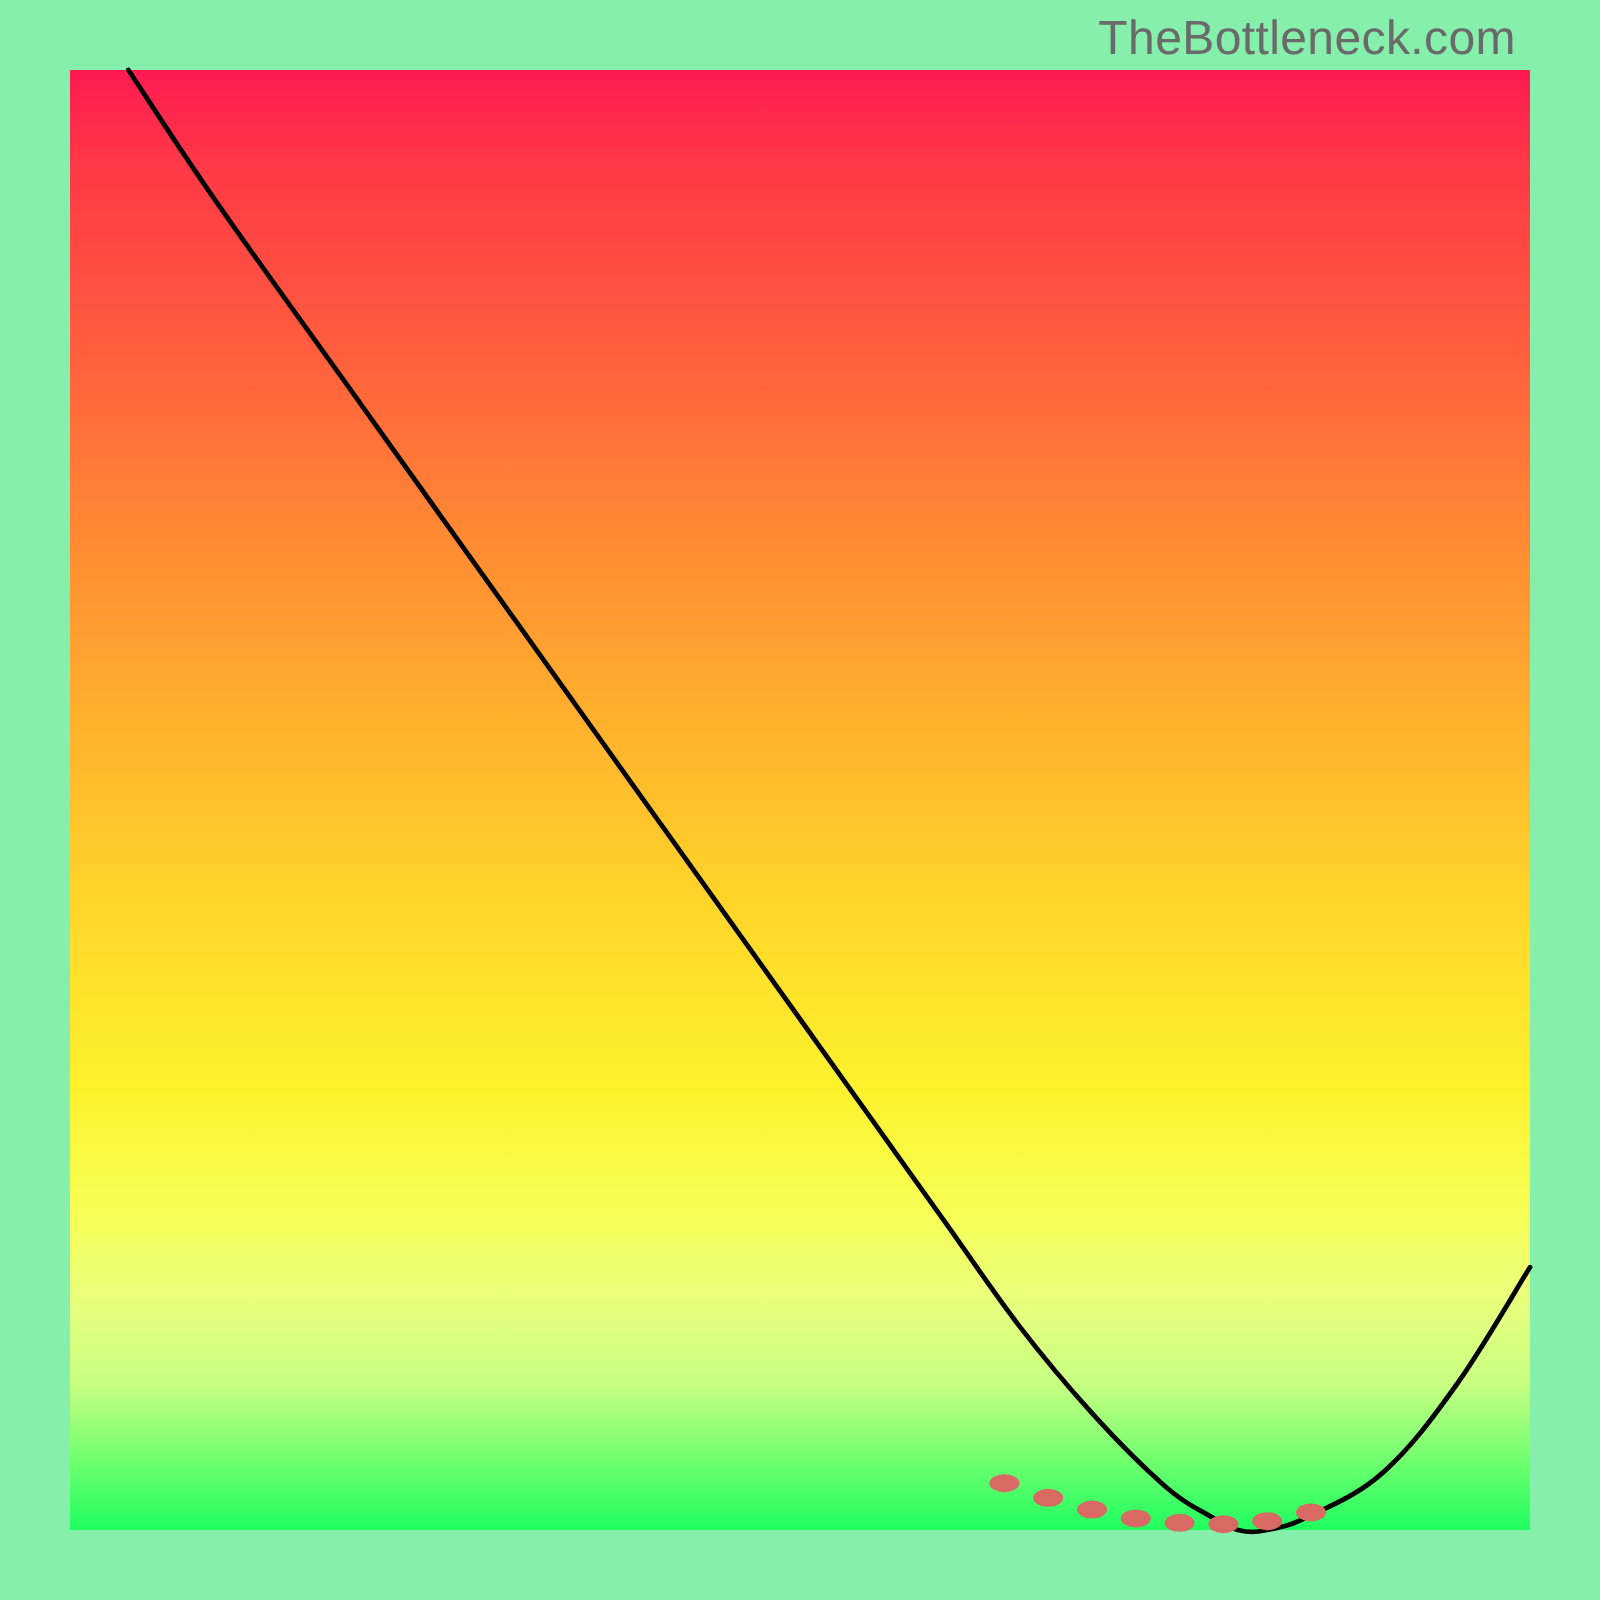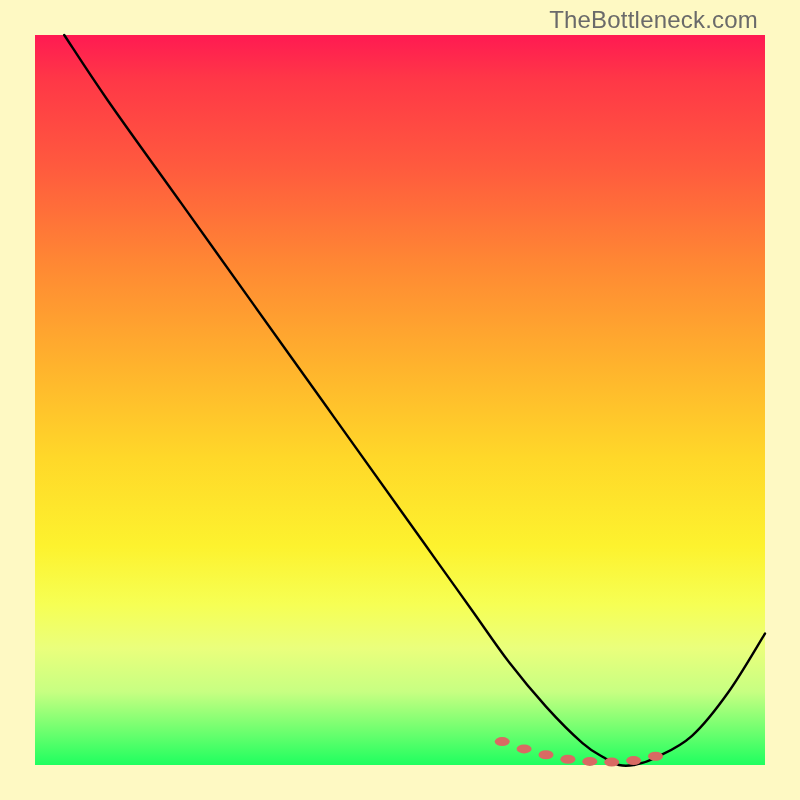--- a/index.html
+++ b/index.html
@@ -10,21 +10,21 @@
     background: #000;
     overflow: hidden;
     font-family: Arial, Helvetica, sans-serif;
   }
   .frame {
     position: absolute;
     left: 0;
     top: 0;
     width: 800px;
     height: 800px;
-    background: #fef9c3;
+    background: #86efac;
   }
   .plot {
     position: absolute;
     left: 35px;
     top: 35px;
     width: 730px;
     height: 730px;
     
     background: linear-gradient(to bottom,
       #ff1a52 0%,

